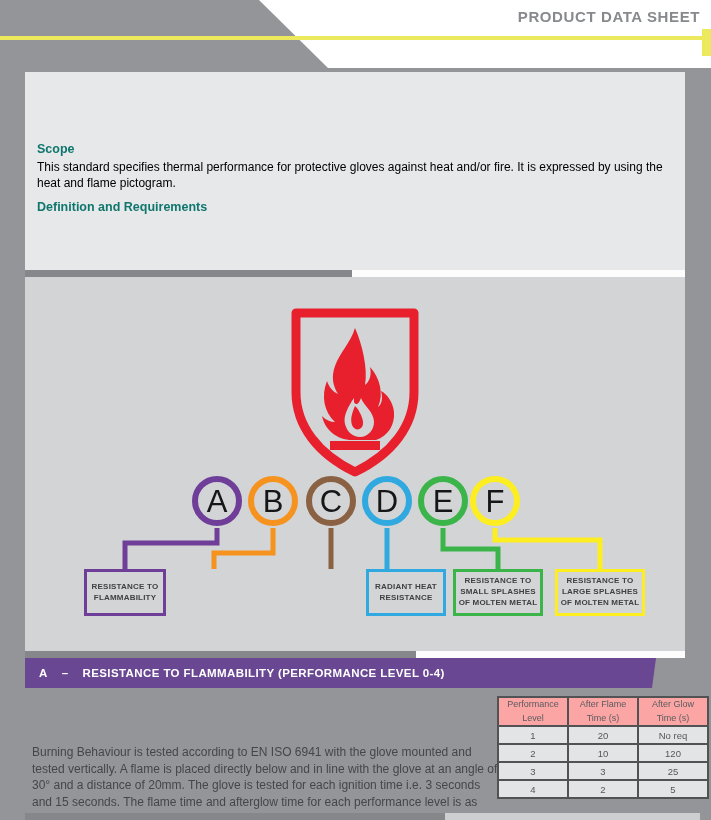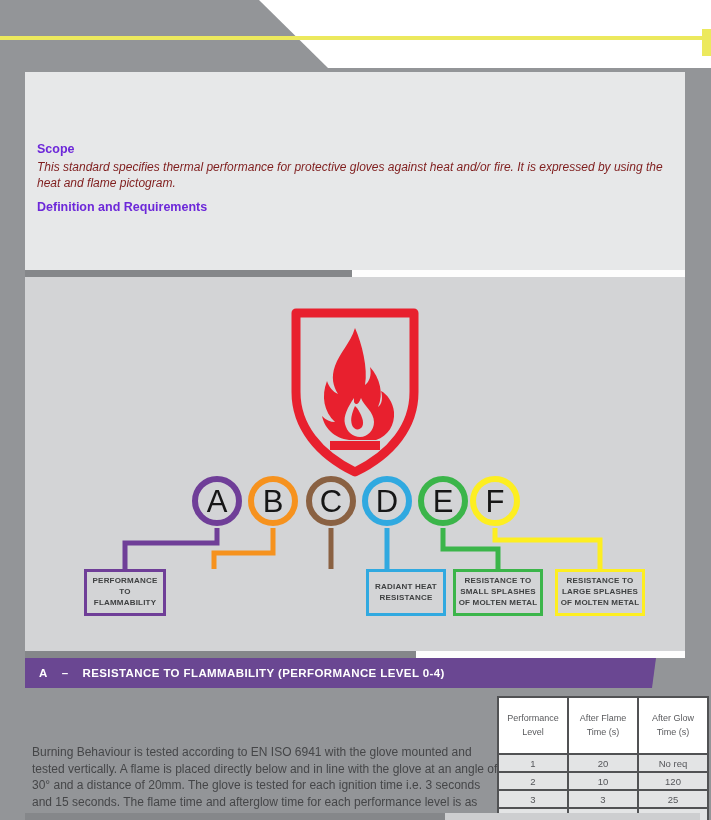--- a/index.html
+++ b/index.html
@@ -11,22 +11,22 @@
   #white-wedge{left:0;top:0;width:711px;height:68px;background:#ffffff;
     clip-path:polygon(259px 0,711px 0,711px 68px,328px 68px);}
   #yellow-line{left:0;top:36px;width:711px;height:4px;}
   #yellow-bar{left:702px;top:29px;width:9px;height:27px;}
   #pds-title{right:11px;top:8px;font-size:15px;font-weight:bold;color:#87898c;letter-spacing:.6px;}
 
   
   #panel1{left:25px;top:72px;width:660px;height:198px;background:#e7e8e9;}
   #p1-title{left:12px;top:8px;font-size:22px;font-weight:bold;color:#231f20;letter-spacing:.5px;}
   #p1-standard{left:12px;top:44px;font-size:13px;font-weight:bold;color:#231f20;}
-  .subhead{font-size:12.5px;font-weight:bold;color:#6d28d9;}
-  .bodytext{font-size:12px;color:#7f1d1d;line-height:16px;font-style:italic;}
+  .subhead{font-size:12.5px;font-weight:bold;color:#0f766e;}
+  .bodytext{font-size:12px;color:#000000;line-height:16px;}
   #p1-scope-h{left:12px;top:70px;}
   #p1-scope-t{left:12px;top:87px;width:648px;}
   #p1-def-h{left:12px;top:128px;}
   #p1-def-t{left:12px;top:145px;width:650px;}
 
   
   .sep{height:7px;}
   .sep-dark{background:#85878a;}
   .sep-white{background:#fdfdfd;}
 
@@ -45,30 +45,31 @@
   #banner span{color:#ffffff;font-size:11.5px;font-weight:bold;letter-spacing:.4px;}
   #banner .b-letter{margin-left:14px;}
   #banner .b-dash{margin-left:14px;}
   #banner .b-title{margin-left:14px;}
 
   
   #bottom-text1{left:32px;top:693px;width:466px;font-size:12px;color:#454648;line-height:16.5px;}
   #bottom-text2{left:32px;top:744px;width:466px;font-size:12px;color:#454648;line-height:16.5px;}
   #ptable{left:497px;top:696px;border-collapse:collapse;}
   #ptable th,#ptable td{border:2px solid #515254;text-align:center;}
-  #ptable th{background:#ffffff;color:#5a5b5e;font-size:9px;font-weight:normal;
-    line-height:1.5;padding:14px 4px;width:60px;}
+  #ptable th{background:#fca5a5;color:#5a5b5e;font-size:9px;font-weight:normal;
+    line-height:1.5;padding:0 4px;width:60px;}
   #ptable td{background:#e3e4e5;color:#55565a;font-size:9.5px;padding:1px 2px;height:14px;}
 </style>
 </head>
 <body>
 
 <div id="page">
 
   <div class="abs" id="white-wedge"></div>
+  <div class="abs" id="pds-title">PRODUCT DATA SHEET</div>
   <div class="abs" id="yellow-line" style="background-color: rgb(236, 233, 93);"></div>
   <div class="abs" id="yellow-bar" style="background-color: rgb(236, 233, 93);"></div>
 
   <div class="abs" id="panel1">
     <div class="abs subhead" id="p1-scope-h">Scope</div>
     <div class="abs bodytext" id="p1-scope-t">This standard specifies thermal performance for protective gloves against heat and/or fire. It is expressed by using the heat and flame pictogram.</div>
     <div class="abs subhead" id="p1-def-h">Definition and Requirements</div>
   </div>
 
   <div class="abs sep sep-dark" style="left:25px;top:270px;width:327px;"></div>
@@ -109,21 +110,21 @@
         <span>D</span>
       </div>
     <div class="pcircle" style="left: 393px; border-color: rgb(59, 181, 74);">
         <span>E</span>
       </div>
     <div class="pcircle" style="left: 445px; border-color: rgb(253, 238, 33);">
         <span>F</span>
       </div>
 
     <div class="pbox" style="left: 59px; width: 76px; border-color: rgb(111, 62, 152);">
-        <span>PERFORMANCE TO FLAMMABILITY</span>
+        <span>RESISTANCE TO FLAMMABILITY</span>
       </div>
     <div class="pbox" style="left: 428px; width: 84px; border-color: rgb(59, 181, 74);">
         <span>RESISTANCE TO SMALL SPLASHES OF MOLTEN METAL</span>
       </div>
     <div class="pbox" style="left: 341px; width: 74px; border-color: rgb(48, 169, 224);">
         <span>RADIANT HEAT RESISTANCE</span>
       </div>
     <div class="pbox" style="left: 530px; width: 84px; border-color: rgb(253, 238, 33);">
         <span>RESISTANCE TO LARGE SPLASHES OF MOLTEN METAL</span>
       </div>

